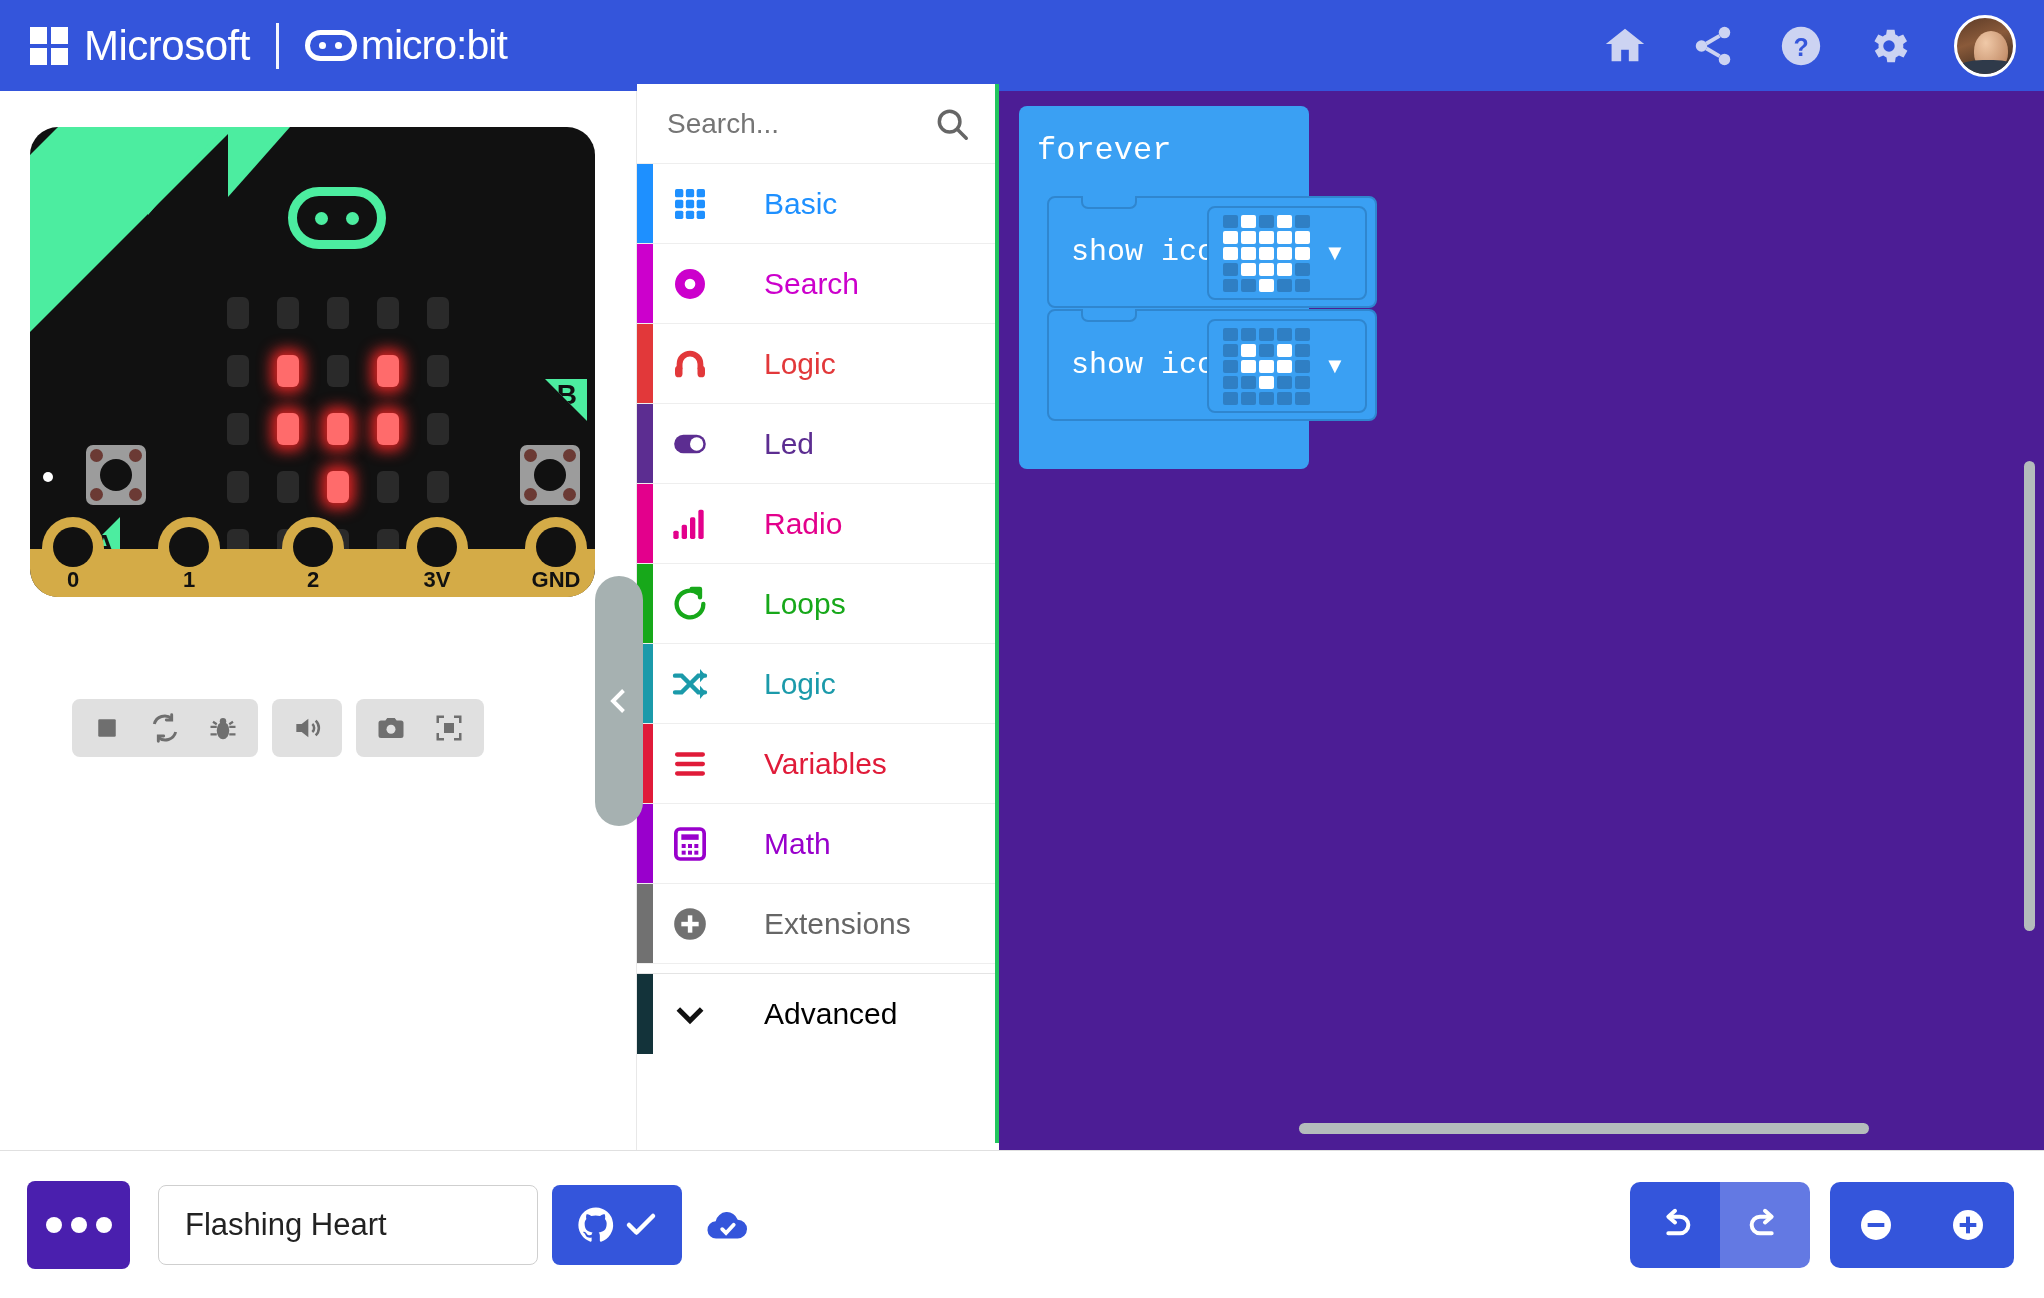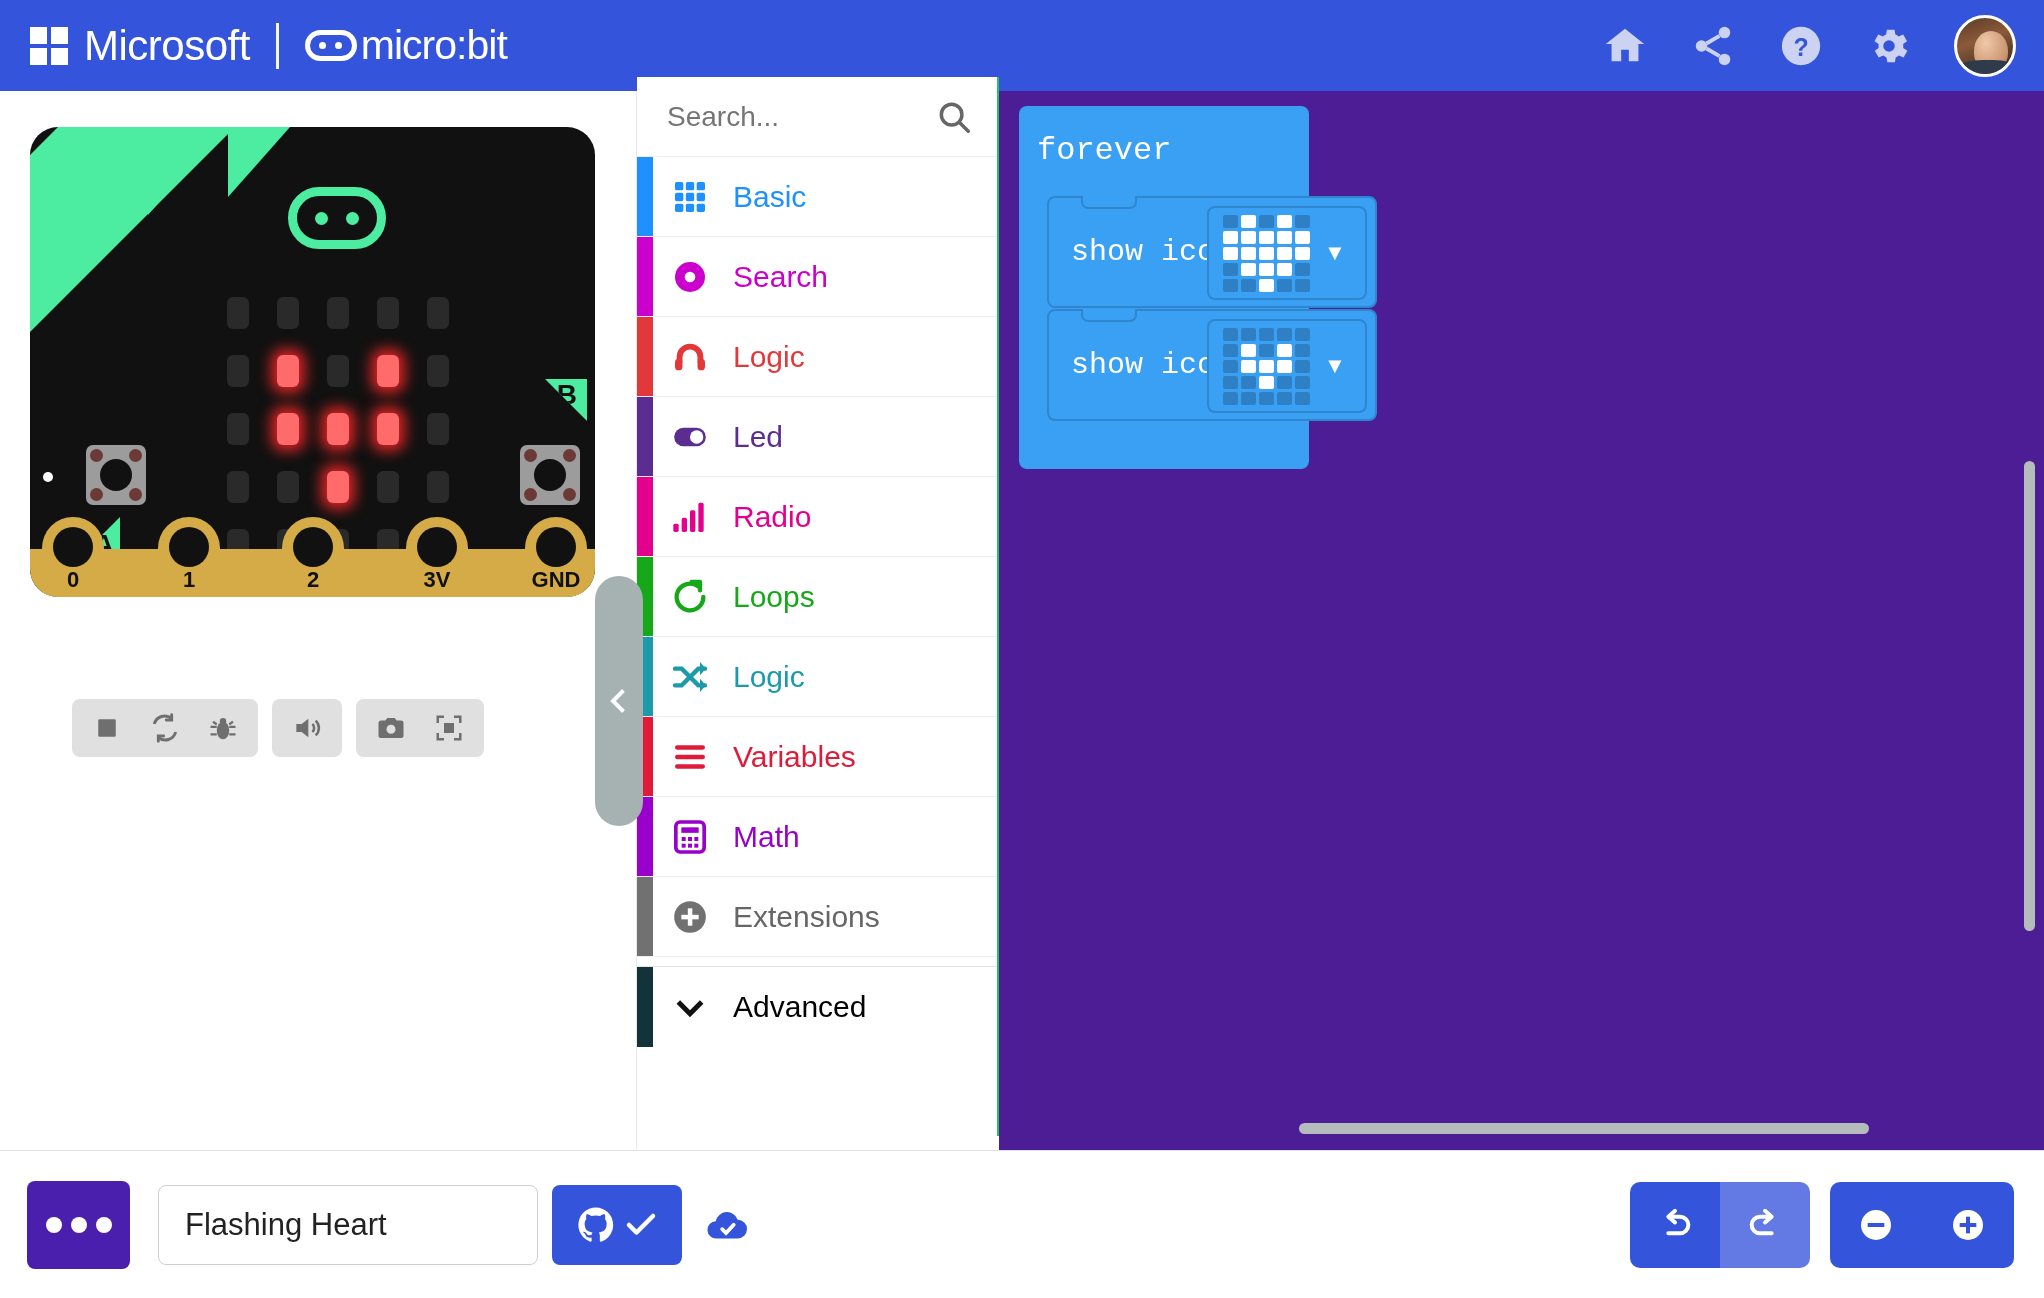--- a/index.html
+++ b/index.html
@@ -137,32 +137,32 @@
                   font-size:22px; font-weight:700; color:#111; }
   .pin-small { position:absolute; bottom:0; width:9px; height:48px; background:#d4ab47; }
 
   .sim-controls { position:absolute; left:72px; top:608px; display:flex; gap:14px; }
   .ctrl-group { background:#e0e0e0; border-radius:8px; display:flex; align-items:center; padding: 0 6px; height:58px; }
   .ctrl-btn { width:58px; height:58px; display:flex; align-items:center; justify-content:center;
               cursor:pointer; color:#6f6f6f; }
 
   
   .toolbox {
-    position:absolute; left:637px; top:77px; width:362px; height:1059px;
-    background:#fff; border-right:2px solid #22c55e;
+    position:absolute; left:637px; top:84px; width:362px; height:1059px;
+    background:#fff; border-right:4px solid #22c55e;
   }
   .search-row {
     height:80px; display:flex; align-items:center; justify-content:space-between;
     padding: 0 24px 0 30px; border-bottom: 1px solid #eee;
   }
   .search-input { border:none; outline:none; font-size:28px; color:#8a8a8a; width:240px;
                   background:transparent; font-family:"Liberation Sans", sans-serif; }
   .cat {
     height:80px; display:flex; align-items:center; position:relative;
-    border-bottom:1px solid #eee; cursor:pointer; padding-left:32px;
+    border-bottom:1px solid #eee; cursor:pointer; padding-left:32px;gap:31px;
   }
   .cat .bar { position:absolute; left:0; top:0; width:16px; height:100%; }
   .cat .cicon { width:42px; height:42px; margin-right:22px; display:flex; align-items:center; justify-content:center; }
   .cat .clabel { font-size:30px; }
   .cat-sep { height:10px; background:#fff; border-bottom:1px solid #e4e4e4; }
   .cat.advanced { border-bottom:none; }
 
   .collapse-handle {
     position:absolute; left:595px; top:485px; width:48px; height:250px;
     background:#a6b1b1; border-radius:26px; display:flex; align-items:center;

